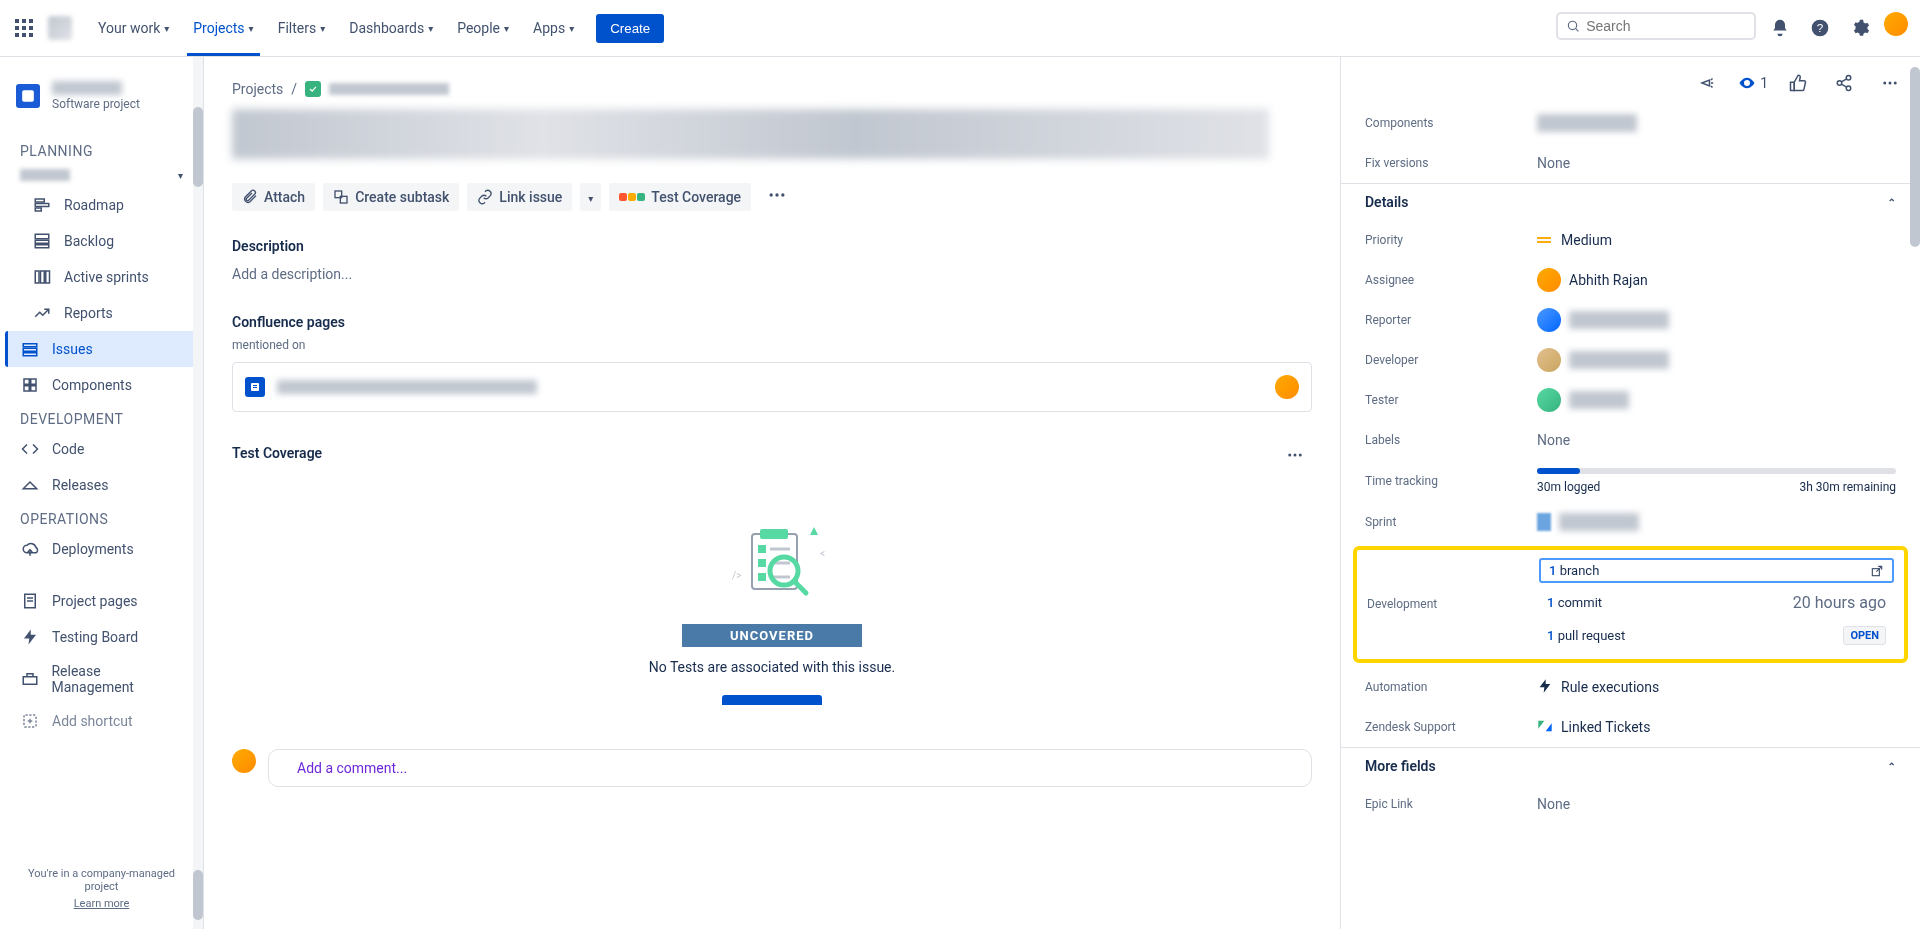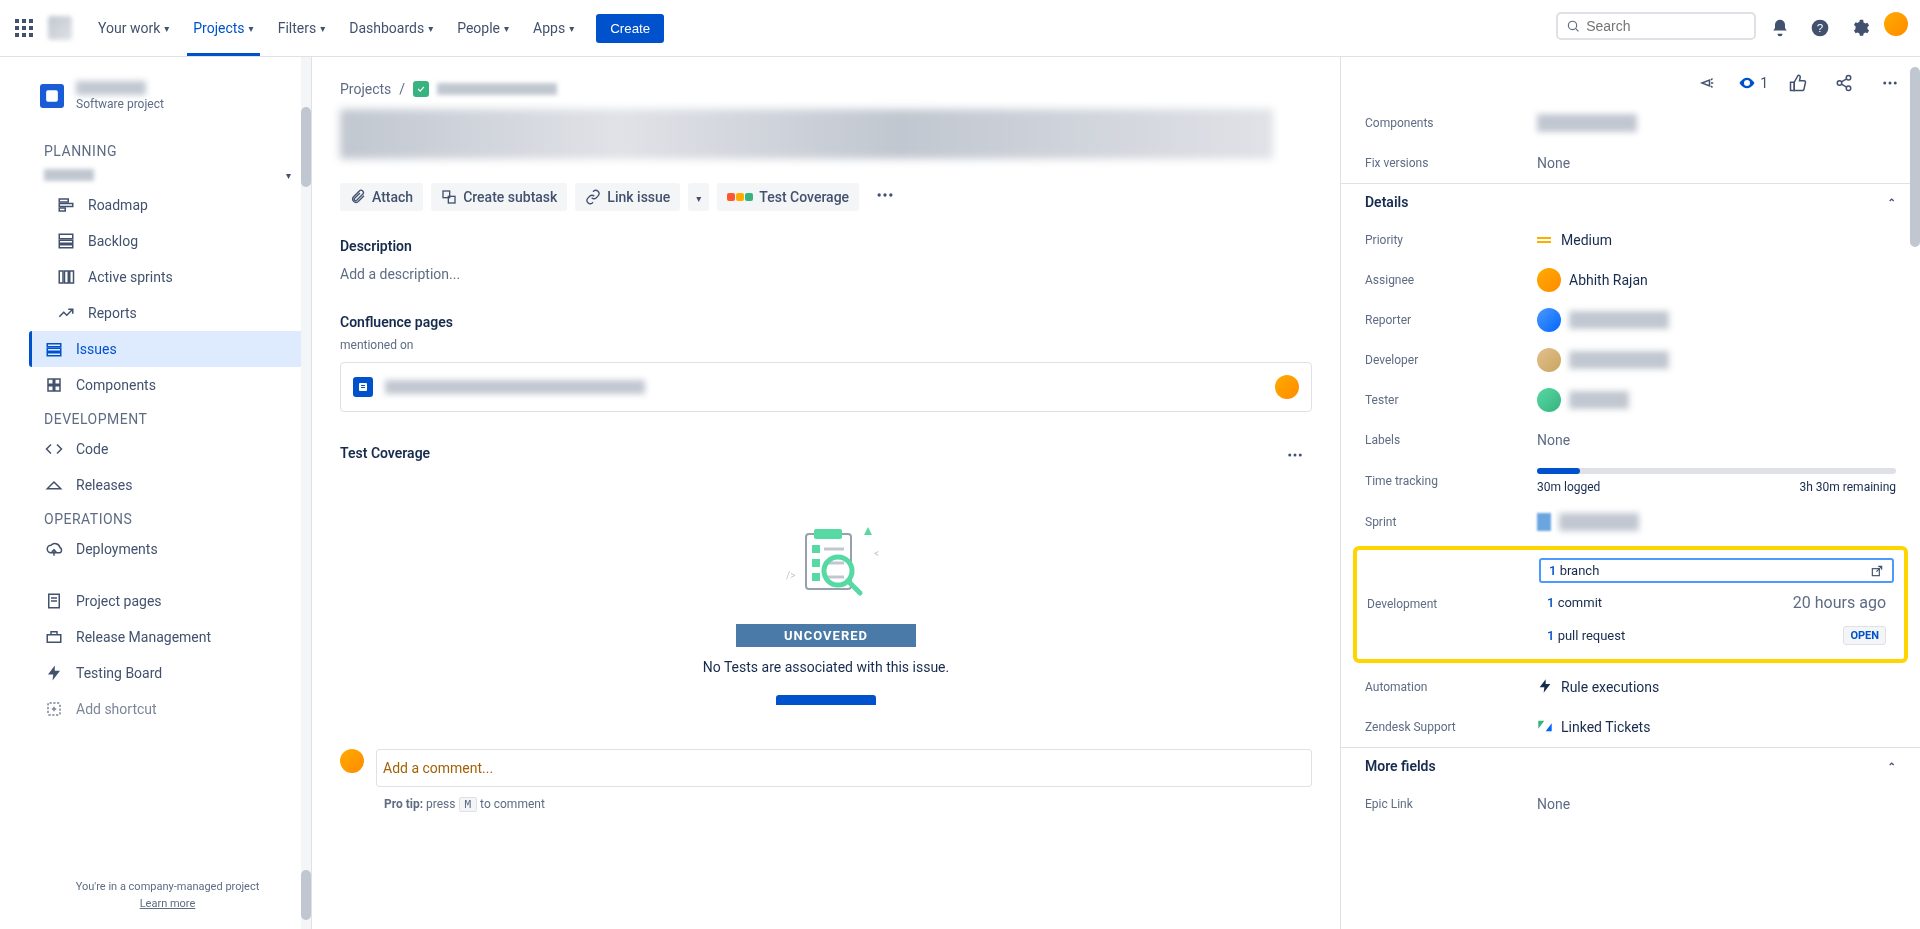--- a/index.html
+++ b/index.html
@@ -17,21 +17,21 @@
 .search-box { display: flex; align-items: center; border: 2px solid #dfe1e6; border-radius: 5px; padding: 4px 8px; width: 200px; }
 .search-box input { border: none; outline: none; width: 100%; font-size: 14px; margin-left: 6px; }
 .icon-btn { width: 32px; height: 32px; display: flex; align-items: center; justify-content: center; cursor: pointer; color: #42526e; border-radius: 50%; }
 .avatar { width: 24px; height: 24px; border-radius: 50%; background: linear-gradient(135deg, #ffab00, #ff8b00); display: inline-flex; align-items: center; justify-content: center; font-size: 11px; color: #fff; }
 .avatar.blue { background: linear-gradient(135deg, #4c9aff, #0065ff); }
 .avatar.tan { background: linear-gradient(135deg, #e3c08f, #c9a55f); }
 .avatar.green { background: linear-gradient(135deg, #57d9a3, #36b37e); }
 
 .layout { display: flex; height: calc(100vh - 56px); }
 
-.sidebar { width: 288px; border-right: 1px solid #dfe1e6; padding: 16px 8px 8px 8px; overflow-y: auto; position: relative; display: flex; flex-direction: column; margin-left: 24px; }
+.sidebar { width: 204px; border-right: 1px solid #dfe1e6; padding: 16px 8px 8px 8px; overflow-y: auto; position: relative; display: flex; flex-direction: column; }
 .sidebar-scroll { position: absolute; right: 0; top: 0; bottom: 0; width: 10px; background: #f4f5f7; }
 .sidebar-scroll::after { content: ""; position: absolute; right: 0; top: 50px; width: 10px; height: 80px; background: #c1c7d0; border-radius: 5px; }
 .sidebar-scroll .thumb-bottom { position: absolute; right: 0; bottom: 10px; width: 10px; height: 50px; background: #c1c7d0; border-radius: 5px; }
 .proj-header { display: flex; align-items: center; gap: 12px; padding: 8px; margin-bottom: 16px; }
 .proj-icon { width: 24px; height: 24px; background: #1a5cd6; border-radius: 3px; display: flex; align-items: center; justify-content: center; }
 .proj-icon svg { fill: #fff; }
 .proj-title-blur { width: 70px; height: 14px; background: #c1c7d0; filter: blur(3px); }
 .proj-sub { font-size: 12px; color: #5e6c84; margin-top: 2px; }
 .side-section-label { font-size: 14px; font-weight: 400; color: #5e6c84; letter-spacing: 0.5px; padding: 8px 12px 4px; }
 .side-group { padding-left: 12px; position: relative; }
@@ -65,21 +65,21 @@
 
 .tc-section { margin-bottom: 20px; }
 .tc-section-header { display: flex; align-items: center; justify-content: space-between; margin-bottom: 16px; }
 .tc-illustration { text-align: center; padding: 20px 0; }
 .tc-illustration svg { width: 140px; height: 100px; }
 .uncovered-badge { display: inline-block; background: #4a7aa7; color: #fff; font-weight: 700; letter-spacing: 1px; padding: 4px 48px; font-size: 13px; margin: 12px 0; }
 .tc-empty-text { color: #172b4d; font-size: 14px; }
 .tc-cta-partial { width: 100px; height: 10px; background: #0052cc; margin: 20px auto 0; border-radius: 3px 3px 0 0; }
 
 .comment-row { display: flex; gap: 12px; align-items: flex-start; margin-top: 24px; }
-.comment-input { flex: 1; border: 1px solid #dfe1e6; border-radius: 3px; padding: 10px 6px; cursor: text; color: #a16207; }
+.comment-input { flex: 1; border: 1px solid #dfe1e6; border-radius: 10px; padding: 10px 28px; cursor: text; color: #6d28d9; }
 .protip { font-size: 12px; color: #5e6c84; margin-top: 10px; margin-left: 44px; }
 .kbd { display: inline-block; background: #f4f5f7; border: 1px solid #dfe1e6; border-radius: 2px; padding: 0 5px; font-family: monospace; font-size: 11px; }
 
 .issue-header-actions { position: absolute; top: 10px; right: 14px; display: flex; gap: 14px; align-items: center; color: #42526e; }
 .watch-count { display: flex; align-items: center; gap: 4px; }
 
 .details-panel { width: 580px; border-left: 1px solid #dfe1e6; overflow-y: auto; position: relative; padding-top: 46px; }
 .panel-scroll { position:absolute; right:0; top:0; bottom:0; width:10px; }
 .panel-scroll .thumb { position:absolute; right:0; top:10px; width:10px; height:180px; background:#c1c7d0; border-radius:5px; }
 .field-row { display: flex; align-items: center; padding: 8px 24px; gap: 12px; min-height: 40px; }
@@ -298,34 +298,34 @@
           <svg width="18" height="18" viewBox="0 0 24 24" fill="none" stroke="#42526e" stroke-width="2">
             <rect x="5" y="3" width="14" height="18"></rect>
             <line x1="8" y1="8" x2="16" y2="8"></line>
             <line x1="8" y1="12" x2="16" y2="12"></line>
           </svg>
         </span>
       <span>Project pages</span>
     </div>
     <div class="side-item">
       <span class="si-icon">
+          <svg width="18" height="18" viewBox="0 0 24 24" fill="#42526e">
+            <path d="M13 2 L4 14 L11 14 L10 22 L20 9 L13 9 Z"></path>
+          </svg>
+        </span>
+      <span>Testing Board</span>
+    </div>
+    <div class="side-item">
+      <span class="si-icon">
           <svg width="18" height="18" viewBox="0 0 24 24" fill="none" stroke="#42526e" stroke-width="2">
             <rect x="3" y="9" width="18" height="10"></rect>
             <path d="M8 9 L8 5 L16 5 L16 9"></path>
           </svg>
         </span>
       <span>Release Management</span>
-    </div>
-    <div class="side-item">
-      <span class="si-icon">
-          <svg width="18" height="18" viewBox="0 0 24 24" fill="#42526e">
-            <path d="M13 2 L4 14 L11 14 L10 22 L20 9 L13 9 Z"></path>
-          </svg>
-        </span>
-      <span>Testing Board</span>
     </div>
     <div class="side-item" style="opacity:0.7">
       <span class="si-icon">
           <svg width="18" height="18" viewBox="0 0 24 24" fill="none" stroke="#42526e" stroke-width="2">
             <rect x="4" y="4" width="16" height="16" rx="2" stroke-dasharray="3 2"></rect>
             <line x1="12" y1="9" x2="12" y2="15"></line>
             <line x1="9" y1="12" x2="15" y2="12"></line>
           </svg>
         </span>
       <span>Add shortcut</span>
@@ -438,26 +438,20 @@
         </svg>
         <div><span class="uncovered-badge">UNCOVERED</span></div>
         <div class="tc-empty-text">No Tests are associated with this issue.</div>
         <div class="tc-cta-partial"></div>
       </div>
     </div>
 
     <div class="comment-row">
       <div class="avatar"></div>
       <div class="comment-input">Add a comment...</div>
-    </div>
-    <div class="protip">
-      <strong>Pro tip:</strong>
-      <span>press</span>
-      <span class="kbd">M</span>
-      <span>to comment</span>
     </div>
   </div>
 
   <div class="details-panel">
     <div class="issue-header-actions">
       <div class="icon-btn">
           <svg width="18" height="18" viewBox="0 0 24 24" fill="none" stroke="#42526e" stroke-width="2">
             <path d="M4 12 L14 8 L14 16 Z"></path>
             <line x1="16" y1="8" x2="18" y2="6"></line>
             <line x1="16" y1="12" x2="19" y2="12"></line>

